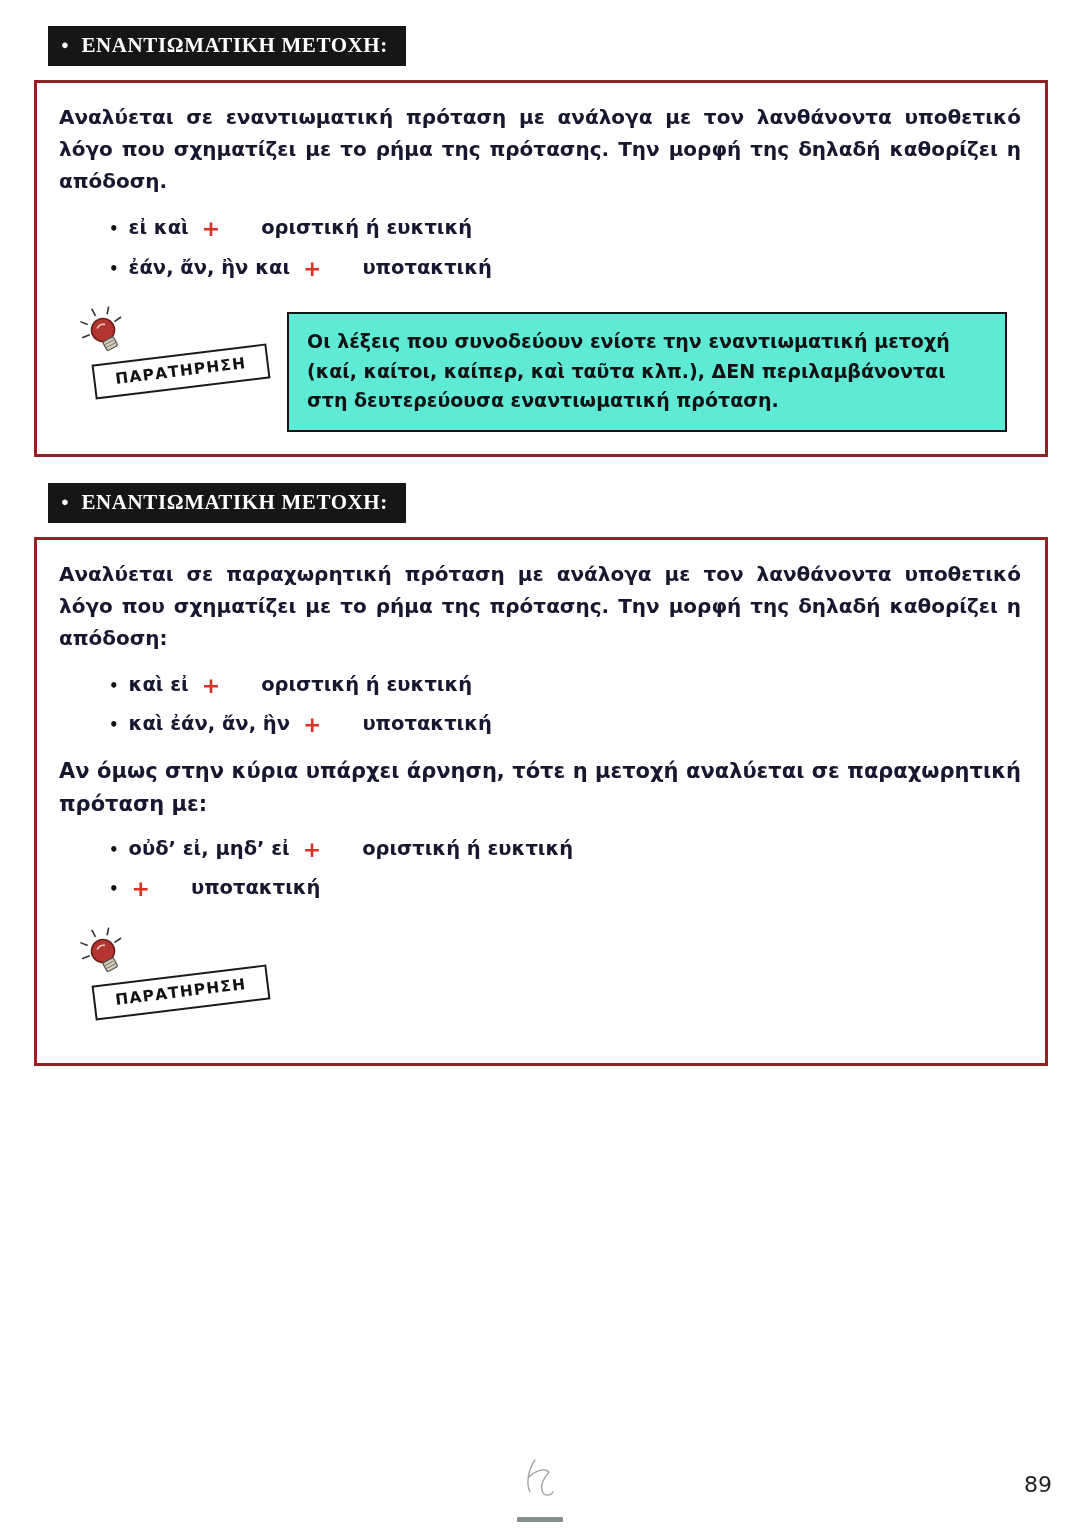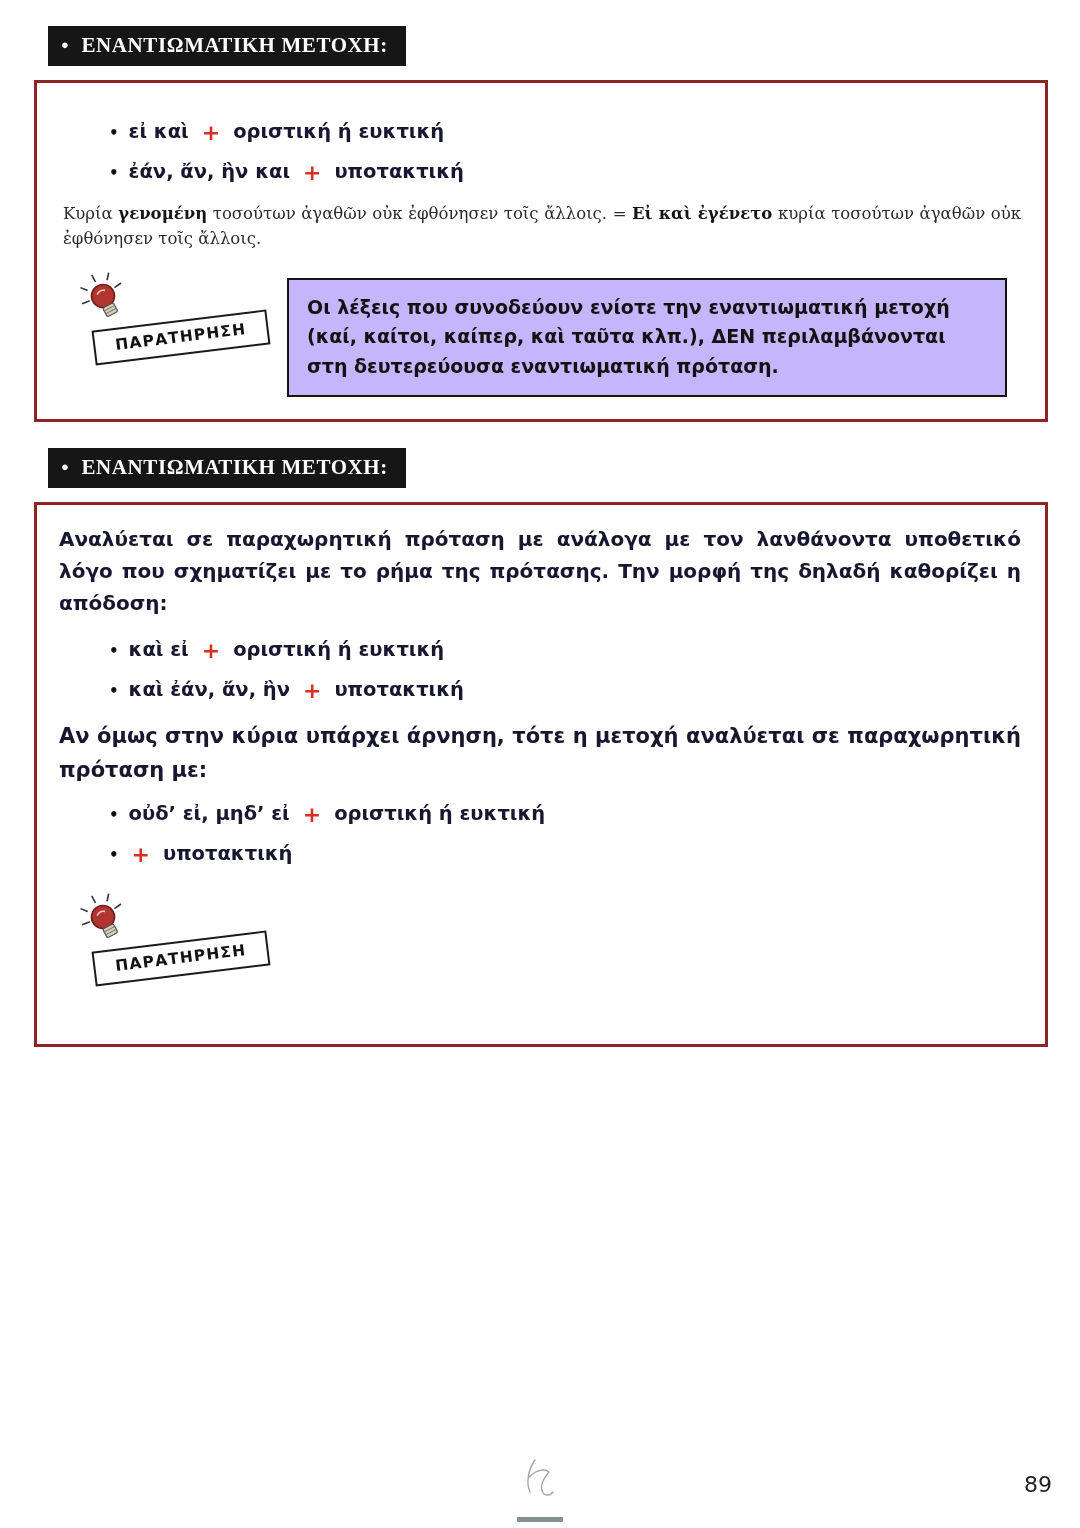--- a/index.html
+++ b/index.html
@@ -15,34 +15,34 @@
     padding:7px 18px 8px 13px; margin:26px 0 0 48px;
   }
   .hdr-bullet { font-size:13px; line-height:1; transform:translateY(-1px); }
 
   .red-box {
     border:3px solid #8e2424;
     margin:14px 32px 0 34px;
     padding:18px 24px 22px 22px;
     background:#ffffff;
   }
-  .red-box.second { padding-bottom:33px; }
+  .red-box.second { padding-bottom:18px; }
 
   .intro {
     font-weight:bold; color:#17172f; font-size:20px;
     line-height:1.6; text-align:justify;
   }
   .bullets { margin:10px 0 4px 50px; }
   .bullet-line {
     display:flex; align-items:baseline; gap:10px;
     font-weight:bold; color:#17172f; font-size:19.5px; line-height:1.8;
   }
   .dot { color:#111; font-size:15px; flex:0 0 auto; }
   .plus { color:#d93025; font-size:22px; font-weight:bold; padding:0 3px; position:relative; top:2px; }
-  .tail { color:#17172f; }
+  .tail { color:#17172f;margin-left:28px; }
 
   .example {
     font-family:"DejaVu Serif",serif; font-size:16.5px; color:#2b2b2b;
     line-height:1.5; margin:12px 0 0 4px; text-align:justify;
   }
   .example b { color:#151515; }
 
   .negation {
     font-weight:bold; color:#17172f; font-size:21px;
     line-height:1.6; margin-top:12px; text-align:justify;
@@ -54,21 +54,21 @@
     position:absolute; left:34px; top:42px;
     border:2px solid #1a1a1a; background:#ffffff;
     padding:6px 20px 7px 20px;
     transform:rotate(-7deg);
     font-size:15.5px; font-weight:bold; letter-spacing:1.2px; color:#111;
     white-space:nowrap;
   }
   .bulb { position:absolute; left:14px; top:-10px; }
 
   .note-box {
-    flex:1; border:2px solid #151515; background:#c4b5fd;
+    flex:1; border:2px solid #151515; background:#5eead4;
     padding:13px 18px 14px 18px;
     font-weight:bold; font-size:19px; line-height:1.55; color:#121212;
     margin-right:14px;
   }
 
   .footer-pagenum {
     position:absolute; right:28px; bottom:31px;
     font-size:22px; color:#1f1f1f;
   }
   .signature { position:absolute; left:50%; bottom:26px; transform:translateX(-50%); opacity:.8; }
@@ -82,37 +82,37 @@
 
 <div class="page">
 
   
   <div class="section-header">
     <span class="hdr-bullet">●</span>
     <span>ΕΝΑΝΤΙΩΜΑΤΙΚΗ ΜΕΤΟΧΗ:</span>
   </div>
 
   <div class="red-box">
+    <p class="intro">Αναλύεται σε εναντιωματική πρόταση με ανάλογα με τον λανθάνοντα υποθετικό λόγο που σχηματίζει με το ρήμα της πρότασης. Την μορφή της δηλαδή καθορίζει η απόδοση.</p>
 
     <div class="bullets">
       <div class="bullet-line">
         <span class="dot">•</span>
         <span>εἰ καὶ</span>
         <span class="plus">+</span>
         <span class="tail">οριστική ή ευκτική</span>
       </div>
       <div class="bullet-line">
         <span class="dot">•</span>
         <span>ἐάν, ἄν, ἢν και</span>
         <span class="plus">+</span>
         <span class="tail">υποτακτική</span>
       </div>
     </div>
 
-    <p class="example"><span>Κυρία </span><b>γενομένη</b><span> τοσούτων ἀγαθῶν οὐκ ἐφθόνησεν τοῖς ἄλλοις. = </span><b>Εἰ καὶ ἐγένετο</b><span> κυρία τοσούτων ἀγαθῶν οὐκ ἐφθόνησεν τοῖς ἄλλοις.</span></p>
 
     <div class="note-row">
       <div class="stamp-wrap">
         <svg class="bulb" width="66" height="64" viewBox="0 0 66 64">
           <g transform="rotate(-28 30 28)">
             <line x1="30" y1="4" x2="30" y2="12" stroke="#333" stroke-width="1.6"></line>
             <line x1="14" y1="10" x2="19" y2="16" stroke="#333" stroke-width="1.6"></line>
             <line x1="46" y1="10" x2="41" y2="16" stroke="#333" stroke-width="1.6"></line>
             <line x1="8" y1="25" x2="16" y2="26" stroke="#333" stroke-width="1.6"></line>
             <line x1="52" y1="25" x2="44" y2="26" stroke="#333" stroke-width="1.6"></line>

